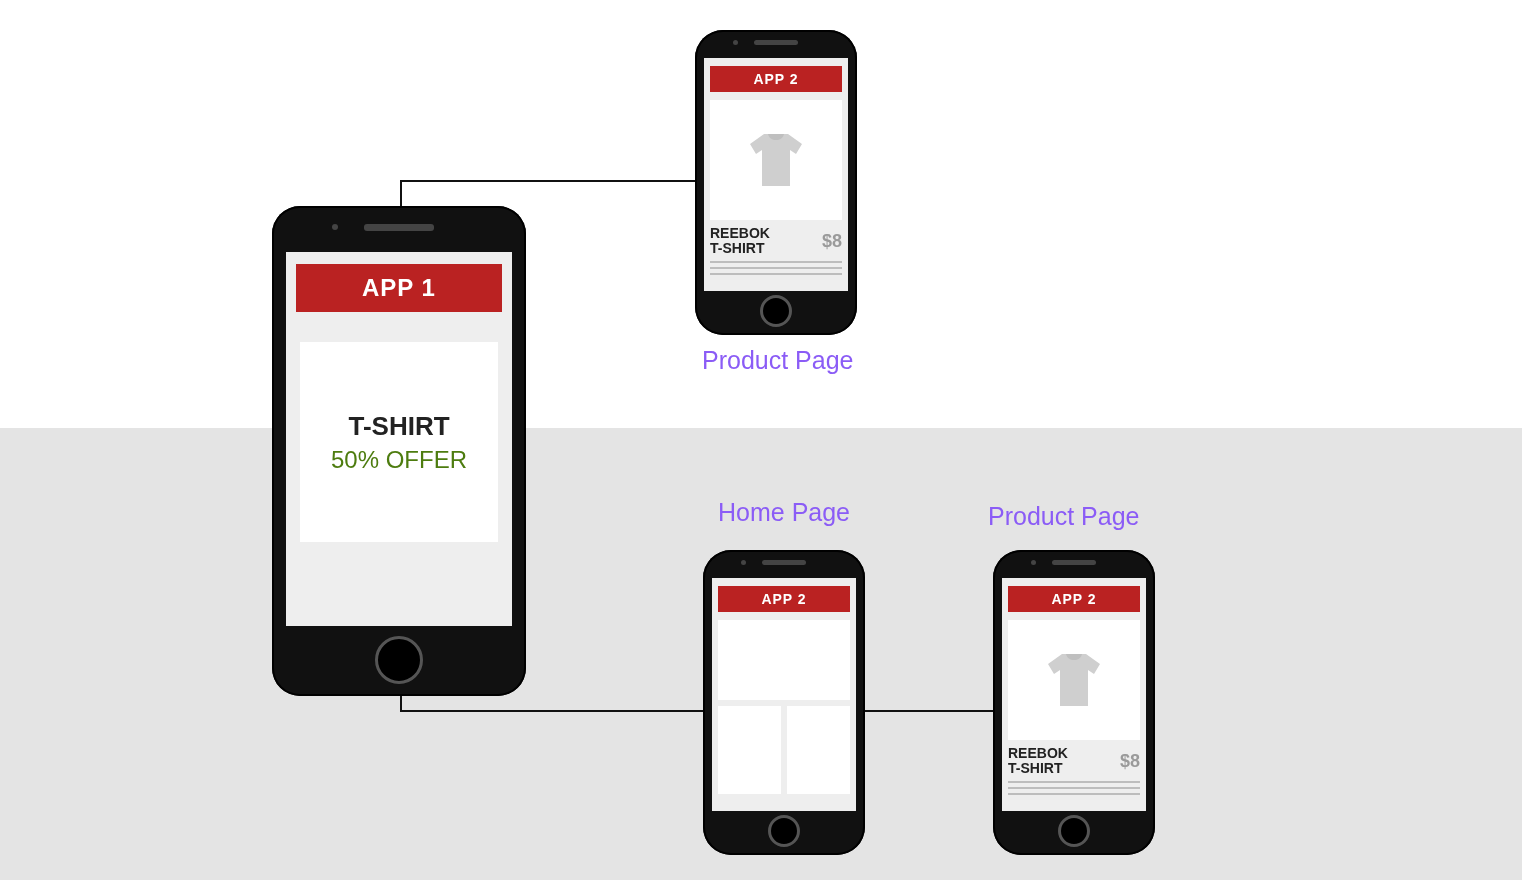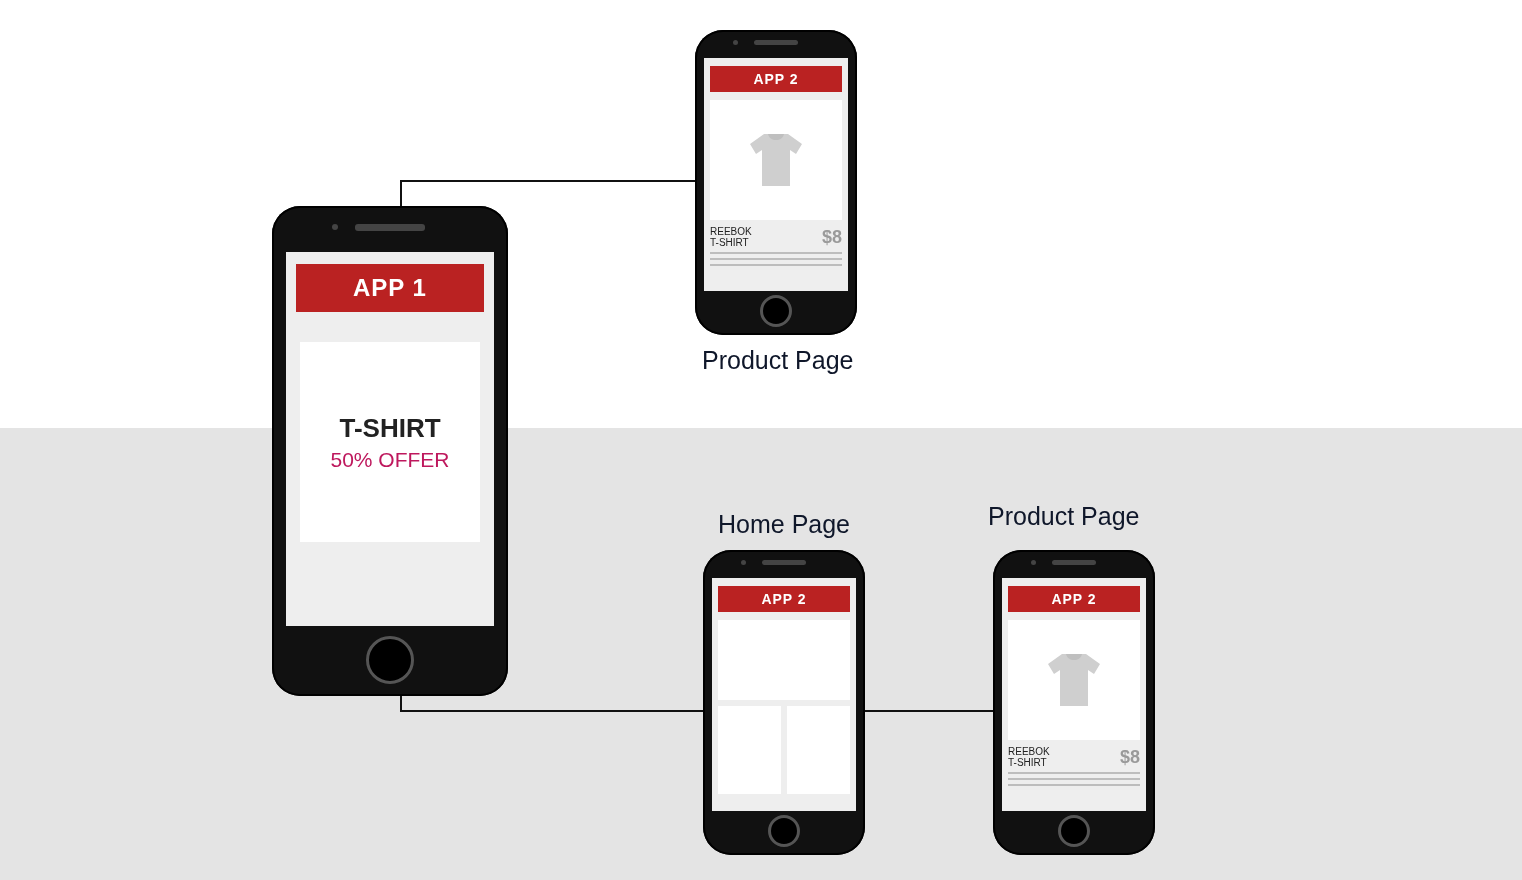--- a/index.html
+++ b/index.html
@@ -1,75 +1,75 @@
 <!DOCTYPE html>
 <html><head>
 <meta charset="utf-8">
 <style>
   html,body{margin:0;padding:0;font-family:Arial,Helvetica,sans-serif;color:#333;}
   .stage{position:relative;width:1522px;height:880px;background:#fff;overflow:hidden;}
   .gray-band{position:absolute;left:0;right:0;top:428px;height:452px;background:#e4e4e4;}
   .label{position:absolute;font-size:26px;color:#444;}
-  .caption{position:absolute;font-size:25px;color:#0f172a;text-align:right;}
+  .caption{position:absolute;font-size:25px;color:#8b5cf6;text-align:right;}
   
   .line{position:absolute;background:#111;}
 
   
   .phone{position:absolute;background:#111;border-radius:28px;box-shadow:inset 0 0 0 2px #000;}
   .phone .earpiece{position:absolute;left:50%;transform:translateX(-50%);top:14px;height:6px;background:#444;border-radius:3px;}
   .phone .camdot{position:absolute;top:14px;width:6px;height:6px;border-radius:50%;background:#444;}
   .phone .screen{position:absolute;background:#eeeeee;}
   .phone .home{position:absolute;left:50%;transform:translateX(-50%);background:#000;border:3px solid #555;border-radius:50%;}
 
   
-  .phone-lg{width:236px;height:490px;}
+  .phone-lg{width:254px;height:490px;}
   .phone-lg .earpiece{width:70px;top:18px;height:7px;}
   .phone-lg .camdot{left:60px;top:18px;}
   .phone-lg .screen{left:14px;right:14px;top:46px;bottom:70px;}
   .phone-lg .home{width:42px;height:42px;bottom:12px;}
 
   
   .phone-sm{width:162px;height:305px;}
   .phone-sm .earpiece{width:44px;top:10px;height:5px;}
   .phone-sm .camdot{left:38px;top:10px;width:5px;height:5px;}
   .phone-sm .screen{left:9px;right:9px;top:28px;bottom:44px;}
   .phone-sm .home{width:26px;height:26px;bottom:8px;}
 
   
   .app-hdr{margin:12px 10px 0 10px;background:#ba2222;color:#fff;text-align:center;font-weight:700;letter-spacing:1px;}
   .phone-lg .app-hdr{height:48px;line-height:48px;font-size:24px;}
   .phone-sm .app-hdr{margin:8px 6px 0 6px;height:26px;line-height:26px;font-size:14px;}
 
   
   .promo{background:#fff;margin:30px 14px 0 14px;height:200px;display:flex;flex-direction:column;align-items:center;justify-content:center;}
   .promo .p1{font-size:26px;font-weight:800;color:#222;}
-  .promo .p2{font-size:21px;color:#be185d;margin-top:4px;}
+  .promo .p2{font-size:24px;color:#4d7c0f;margin-top:4px;}
 
   
   .prod{background:#fff;margin:8px 6px 0 6px;height:120px;position:relative;display:flex;align-items:center;justify-content:center;}
   .tshirt-icon svg{display:block;}
   .prod-meta{display:flex;align-items:center;justify-content:space-between;margin:6px 6px 0 6px;}
-  .prod-name{font-size:10px;font-weight:400;color:#222;line-height:1.1;}
+  .prod-name{font-size:14px;font-weight:700;color:#222;line-height:1.1;}
   .prod-price{font-size:18px;font-weight:800;color:#9a9a9a;}
   .desc-lines{margin:4px 6px 0 6px;}
   .desc-lines div{height:2px;background:#bdbdbd;margin-bottom:4px;}
 
   
   .hp-hero{background:#fff;margin:8px 6px 0 6px;height:80px;}
   .hp-row{display:flex;gap:6px;margin:6px 6px 0 6px;}
   .hp-row div{flex:1;background:#fff;height:88px;}
 </style>
 </head>
 <body>
 
 <div class="stage">
   <div class="gray-band"></div>
 
   <div class="caption" style="left:702px;top:346px;">Product Page</div>
-  <div class="caption" style="left:718px;top:510px;">Home Page</div>
+  <div class="caption" style="left:718px;top:498px;">Home Page</div>
   <div class="caption" style="left:988px;top:502px;">Product Page</div>
 
   <div class="line" style="left:400px;top:180px;width:2px;height:42px;"></div>
   <div class="line" style="left:400px;top:180px;width:295px;height:2px;"></div>
 
   <div class="line" style="left:400px;top:672px;width:2px;height:40px;"></div>
   <div class="line" style="left:400px;top:710px;width:305px;height:2px;"></div>
 
   <div class="line" style="left:865px;top:710px;width:130px;height:2px;"></div>
 

